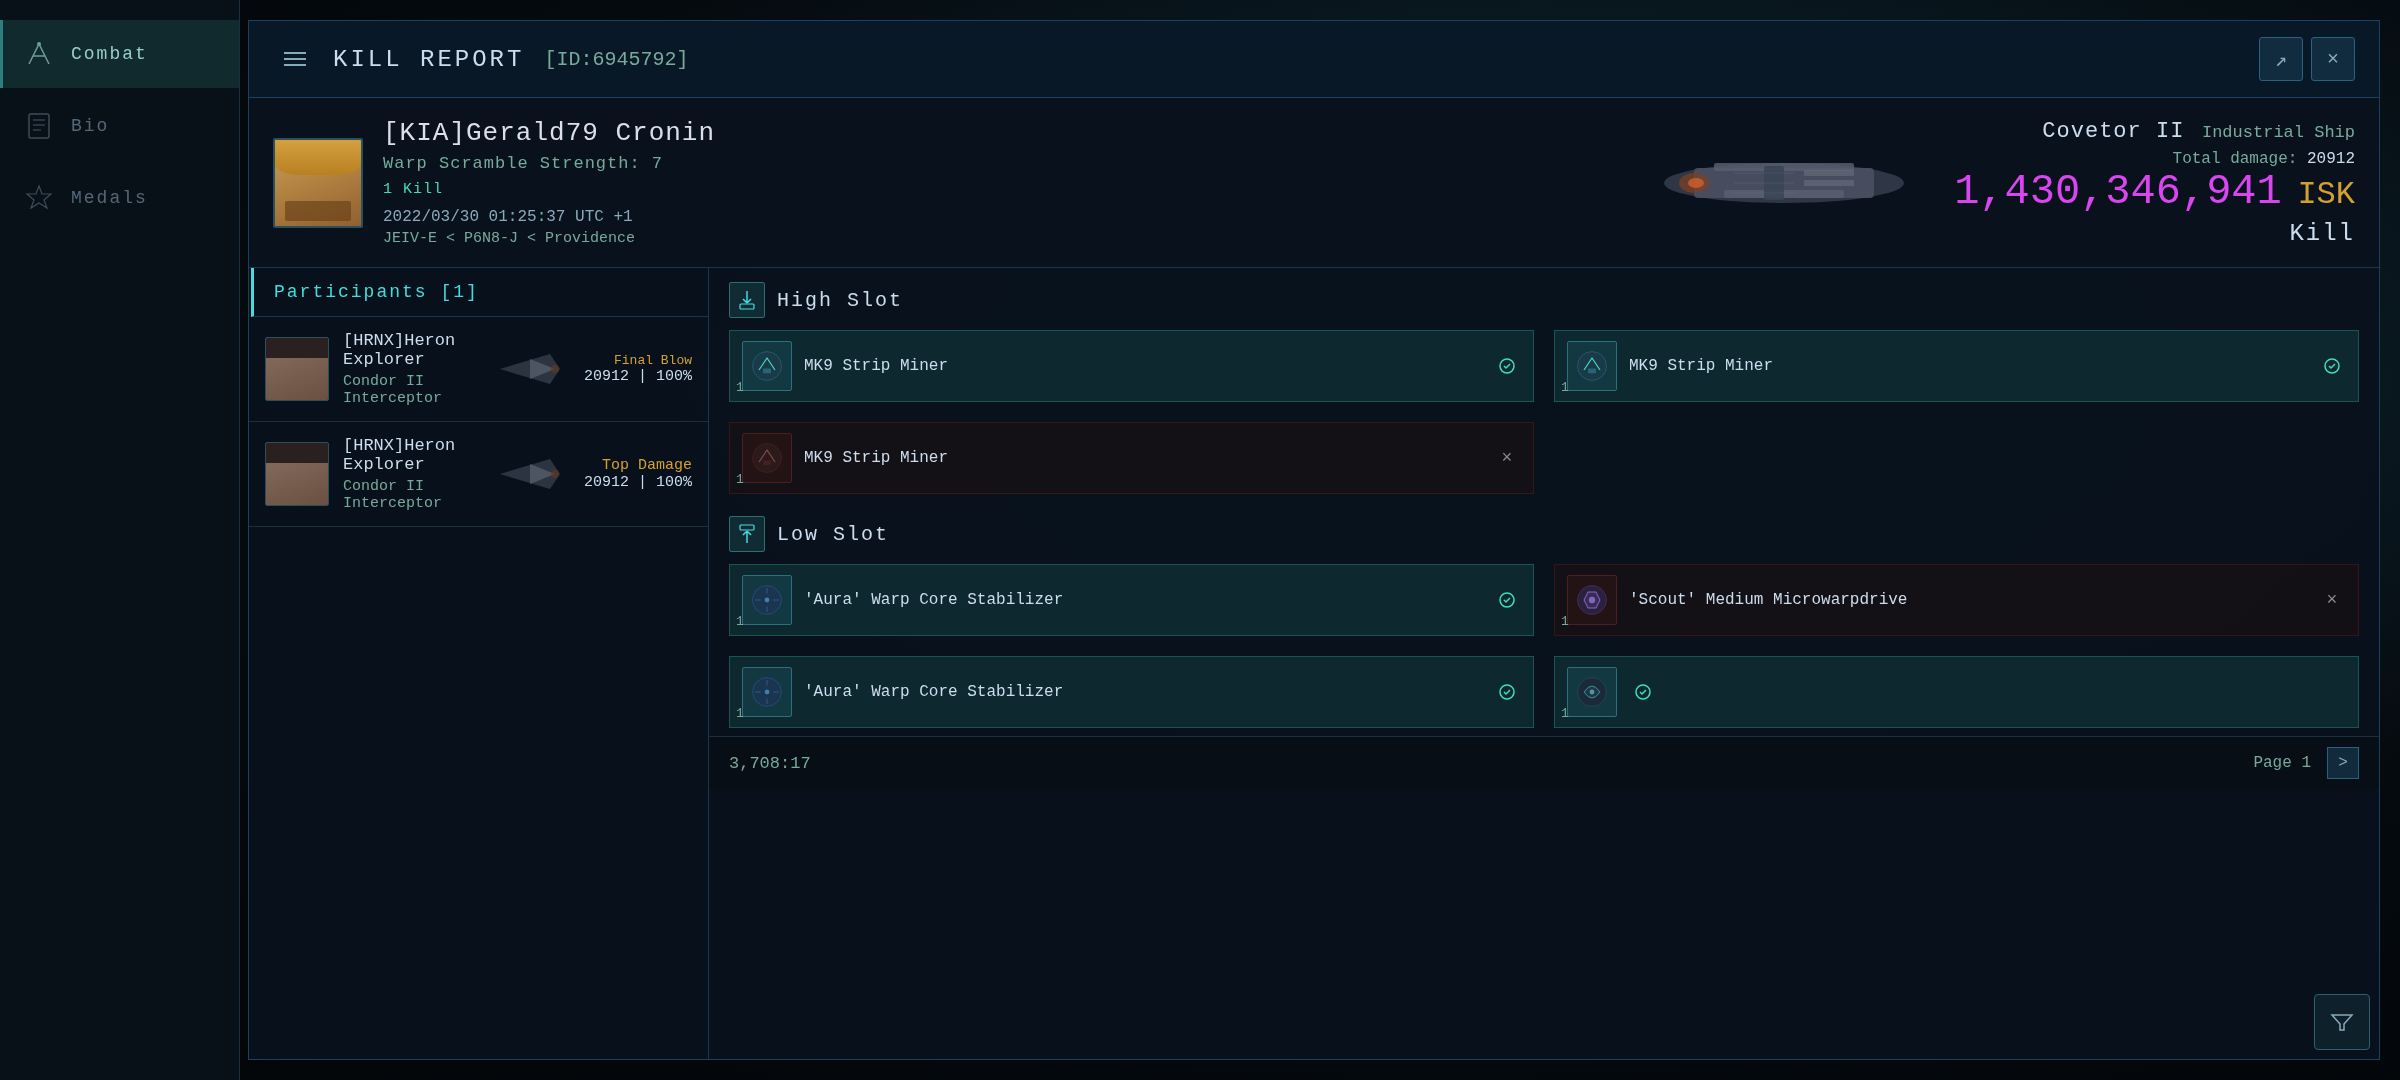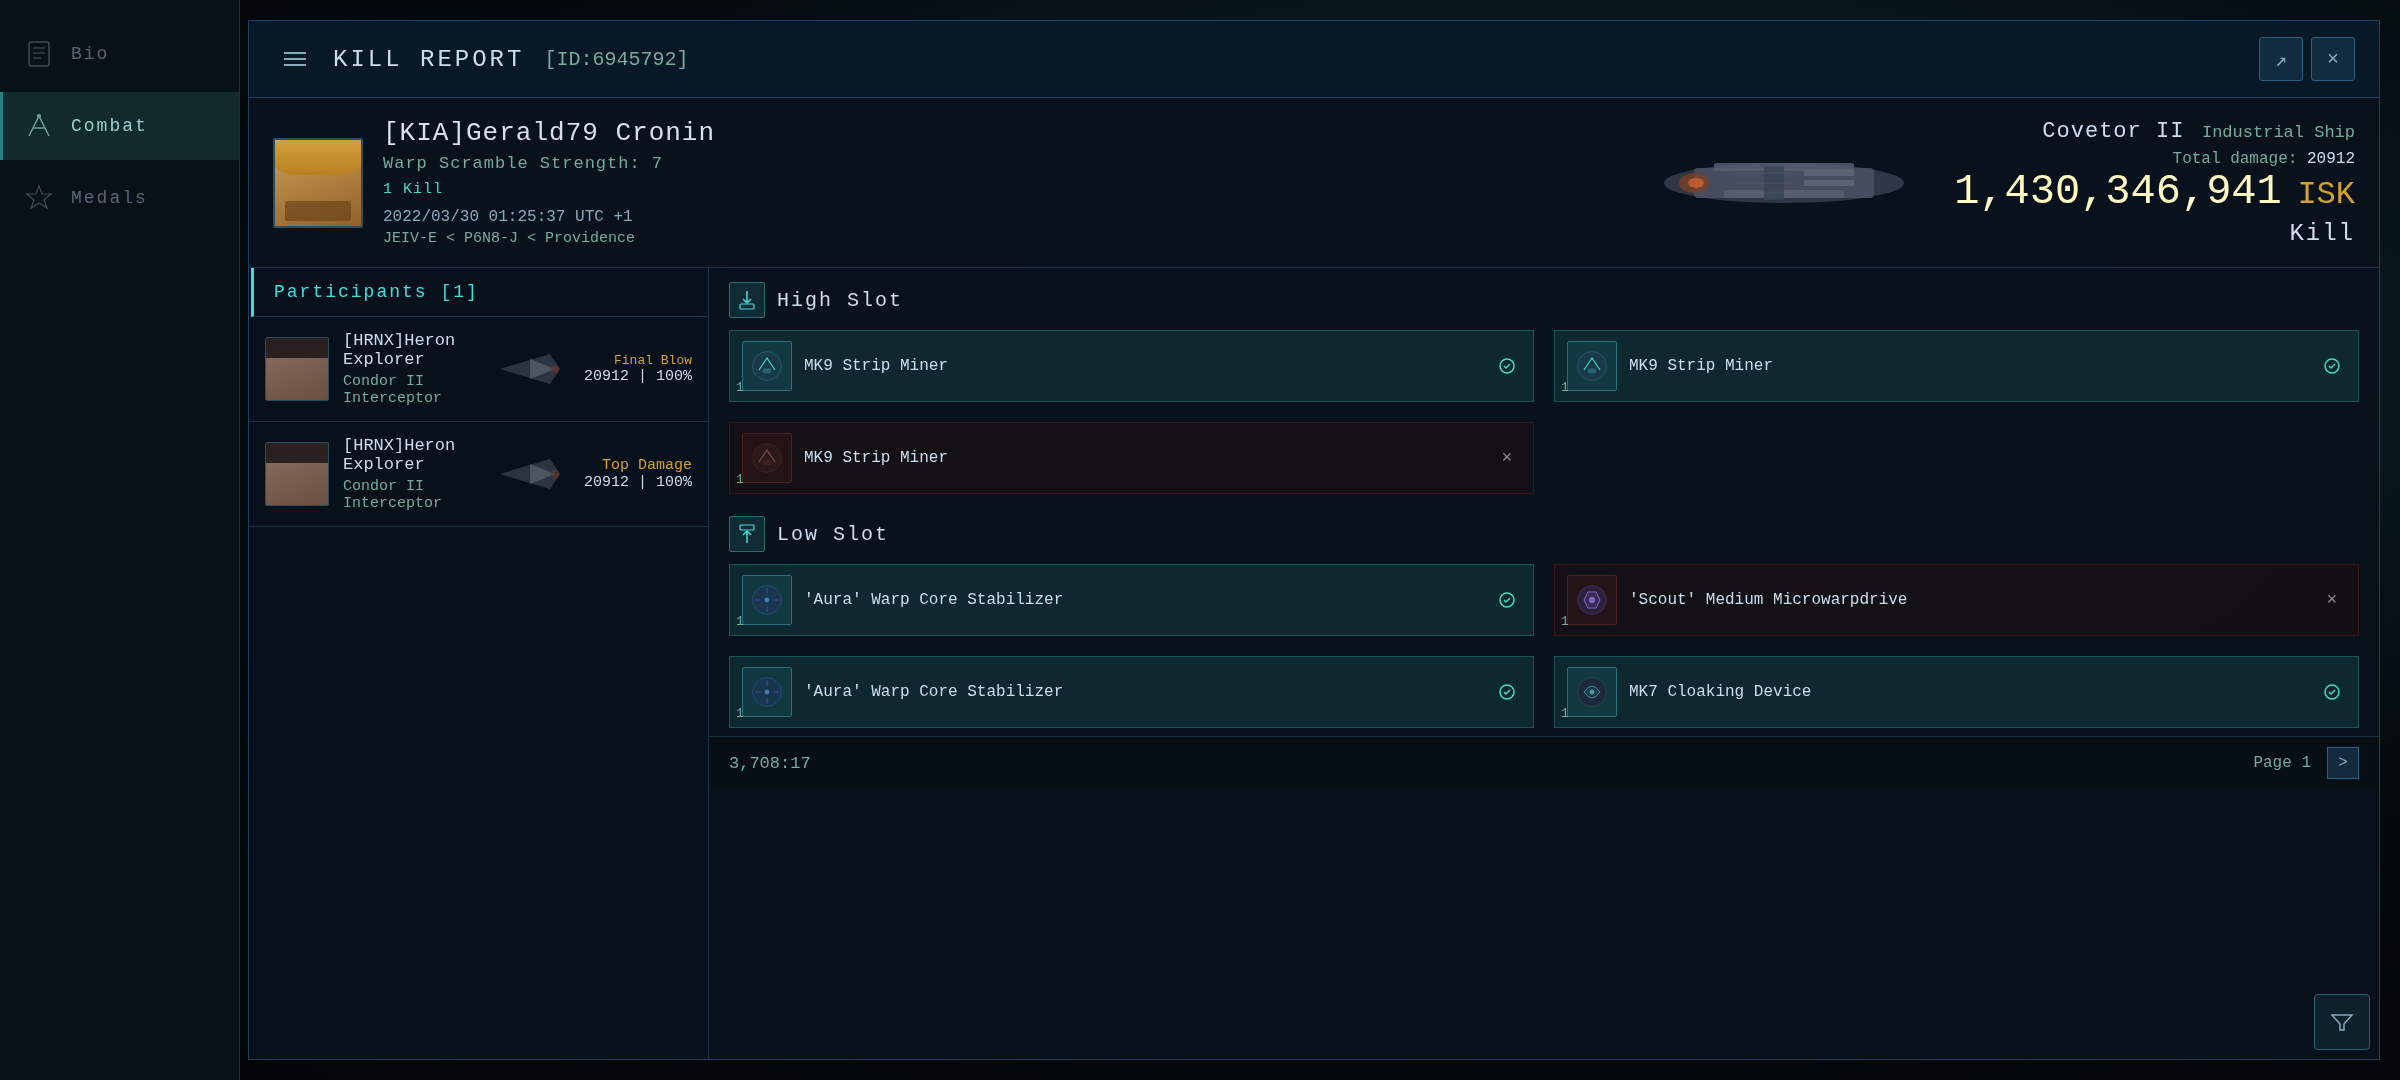--- a/index.html
+++ b/index.html
@@ -330,21 +330,21 @@
       font-size: 16px;
       margin-top: 6px;
     }
 
     .damage-value {
       color: #cde;
       font-size: 16px;
     }
 
     .isk-value {
-      color: #fef9c3;
+      color: #d946ef;
       font-size: 42px;
       font-weight: 300;
       margin-top: 4px;
     }
 
     .isk-label {
       color: #d4a030;
       font-size: 32px;
       margin-left: 6px;
     }
@@ -635,37 +635,37 @@
     }
   </style>
 </head>
 <body>
 
 <div class="bg"></div>
 
 <div class="sidebar">
   <nav class="sidebar-nav">
 
+    <div class="nav-item active">
+      <svg class="nav-icon" viewBox="0 0 32 32" fill="none">
+        <path d="M6 26 L16 6 L26 26" stroke="#9cc" stroke-width="1.5" fill="none"></path>
+        <path d="M10 18 L22 18" stroke="#9cc" stroke-width="1.5"></path>
+        <circle cx="16" cy="6" r="2" fill="#9cc"></circle>
+      </svg>
+      <span>Combat</span>
+    </div>
+
     <div class="nav-item">
       <svg class="nav-icon" viewBox="0 0 32 32" fill="none">
         <rect x="6" y="4" width="20" height="24" rx="2" stroke="#567" stroke-width="1.5" fill="none"></rect>
         <line x1="10" y1="10" x2="22" y2="10" stroke="#567" stroke-width="1.2"></line>
         <line x1="10" y1="15" x2="22" y2="15" stroke="#567" stroke-width="1.2"></line>
         <line x1="10" y1="20" x2="18" y2="20" stroke="#567" stroke-width="1.2"></line>
       </svg>
       <span>Bio</span>
-    </div>
-
-    <div class="nav-item active">
-      <svg class="nav-icon" viewBox="0 0 32 32" fill="none">
-        <path d="M6 26 L16 6 L26 26" stroke="#9cc" stroke-width="1.5" fill="none"></path>
-        <path d="M10 18 L22 18" stroke="#9cc" stroke-width="1.5"></path>
-        <circle cx="16" cy="6" r="2" fill="#9cc"></circle>
-      </svg>
-      <span>Combat</span>
     </div>
 
     <div class="nav-item">
       <svg class="nav-icon" viewBox="0 0 32 32" fill="none">
         <polygon points="16,4 19,12 28,12 21,18 24,26 16,21 8,26 11,18 4,12 13,12" stroke="#567" stroke-width="1.2" fill="none"></polygon>
       </svg>
       <span>Medals</span>
     </div>
   </nav>
 </div>
@@ -927,21 +927,20 @@
             </div>
 
             <div class="module-item">
               <div class="module-icon">
                 <svg viewBox="0 0 50 50" fill="none" width="40" height="40">
                   <circle cx="25" cy="25" r="18" fill="#1a2a3a" stroke="#2a4a5a" stroke-width="1"></circle>
                   <path d="M15 25 Q25 10 35 25 Q25 40 15 25 Z" stroke="#4a8a9a" stroke-width="1.2" fill="rgba(30,80,90,0.4)"></path>
                   <circle cx="25" cy="25" r="3" fill="#6aaab0" opacity="0.8"></circle>
                 </svg>
               </div>
-              <span class="module-name">MK7 Cloaking Device</span>
               <div class="module-status">
                 <svg width="18" height="18" viewBox="0 0 18 18" fill="none">
                   <circle cx="9" cy="9" r="7" stroke="#4db" stroke-width="1.5" fill="none"></circle>
                   <path d="M6 9 L8 11 L12 7" stroke="#4db" stroke-width="1.5"></path>
                 </svg>
               </div>
               <span class="module-qty">1</span>
             </div>
           </div>
         </div>

